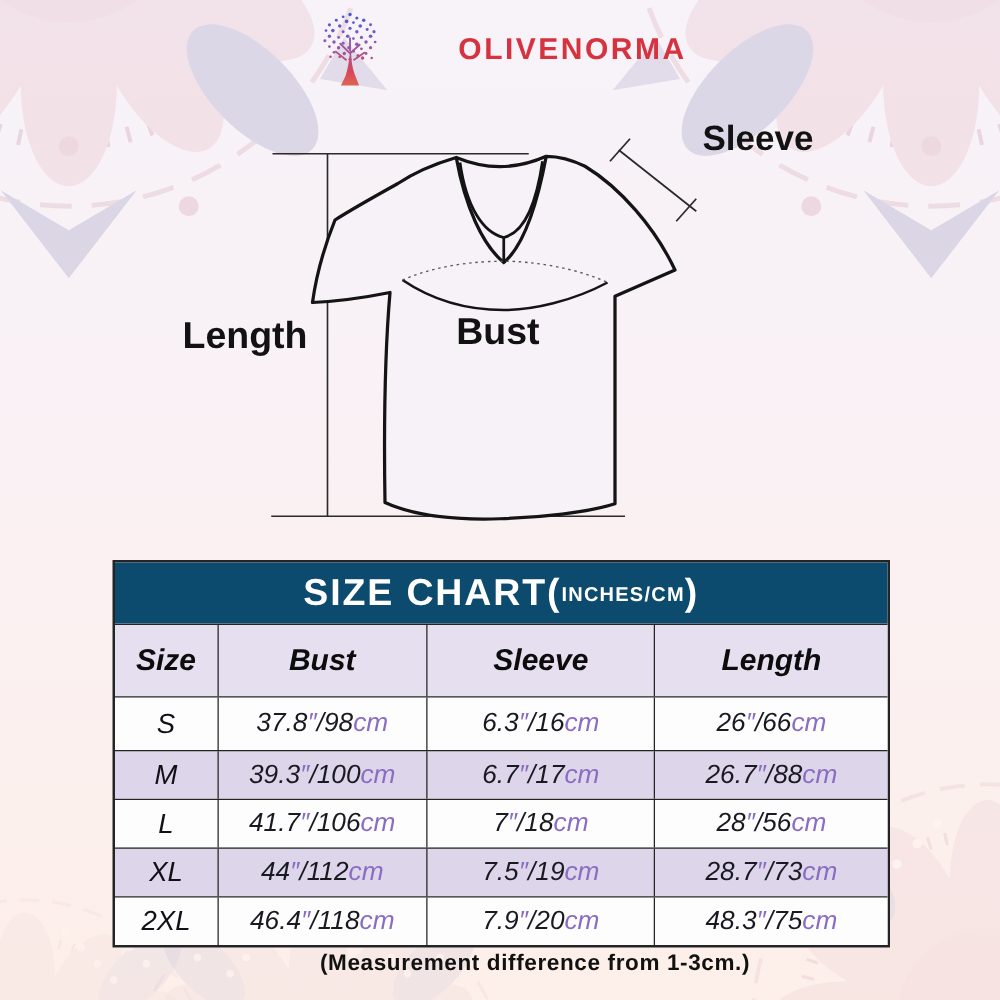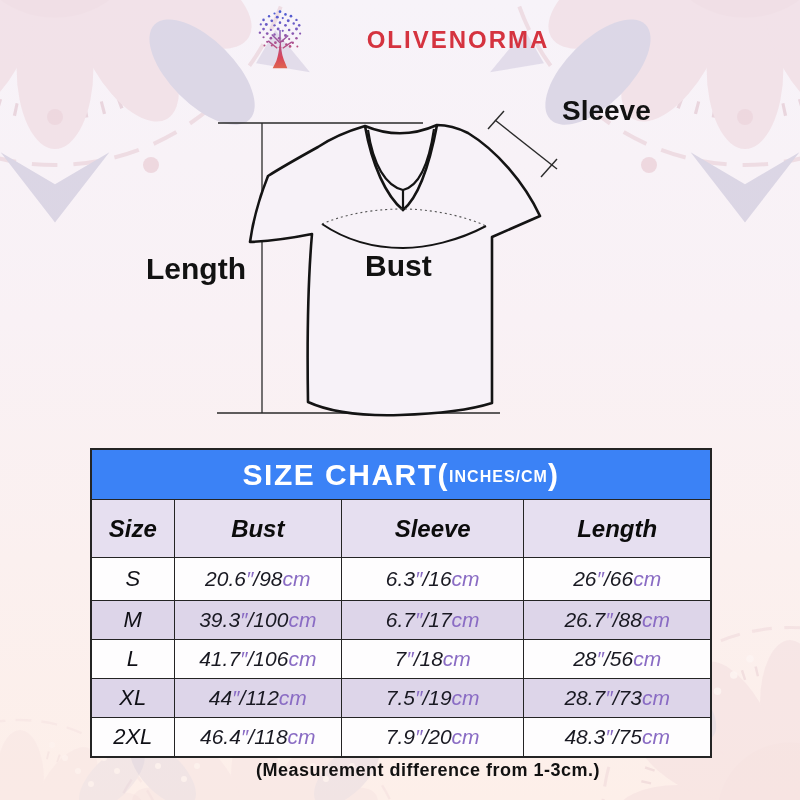--- a/index.html
+++ b/index.html
@@ -18,21 +18,21 @@
 
   
   .diag-label{position:absolute;font-weight:bold;color:#121212;line-height:1;}
   .label-sleeve{left:562px;top:97px;font-size:28px;}
   .label-length{left:146px;top:254px;font-size:30px;}
   .label-bust{left:365px;top:251px;font-size:30px;}
   .diagram-svg{position:absolute;left:0;top:0;}
 
   
   .size-table{position:absolute;left:90px;top:448px;width:622px;border:2px solid #242424;background:#fefdfe;box-sizing:border-box;}
-  .title-bar{height:49px;background:#3b82f6;display:flex;align-items:center;justify-content:center;color:#ffffff;font-weight:bold;letter-spacing:1.5px;}
+  .title-bar{height:49px;background:#0c4a6e;display:flex;align-items:center;justify-content:center;color:#ffffff;font-weight:bold;letter-spacing:1.5px;}
   .title-main,.title-close{font-size:30px;}
   .title-sub{font-size:16px;padding-top:4px;letter-spacing:1px;}
   .row{display:grid;grid-template-columns:13.2% 27.1% 29.5% 30.2%;border-top:1.5px solid #242424;}
   .row>div{display:flex;align-items:center;justify-content:center;border-left:1.5px solid #242424;box-sizing:border-box;font-style:italic;}
   .row>div:first-child{border-left:none;}
   .row.header{height:57px;background:#e6dff0;font-weight:bold;font-size:24px;color:#0c0c0c;}
   .row.data{height:38px;font-size:21px;color:#191922;background:#fefdfe;}
   .row.data.first{height:42px;}
   .row.data.alt{background:#ddd5e9;}
   .size-cell{font-size:22px;color:#101016;}
@@ -224,21 +224,21 @@
     <div class="row header">
       <div>Size</div>
       <div>Bust</div>
       <div>Sleeve</div>
       <div>Length</div>
     </div>
 
     <div class="row data first">
       <div class="size-cell">S</div>
       <div class="val">
-          <span>20.6</span>
+          <span>37.8</span>
           <span class="pu">″</span>
           <span>/</span>
           <span>98</span>
           <span class="pu">cm</span>
         </div>
       <div class="val">
           <span>6.3</span>
           <span class="pu">″</span>
           <span>/</span>
           <span>16</span>

